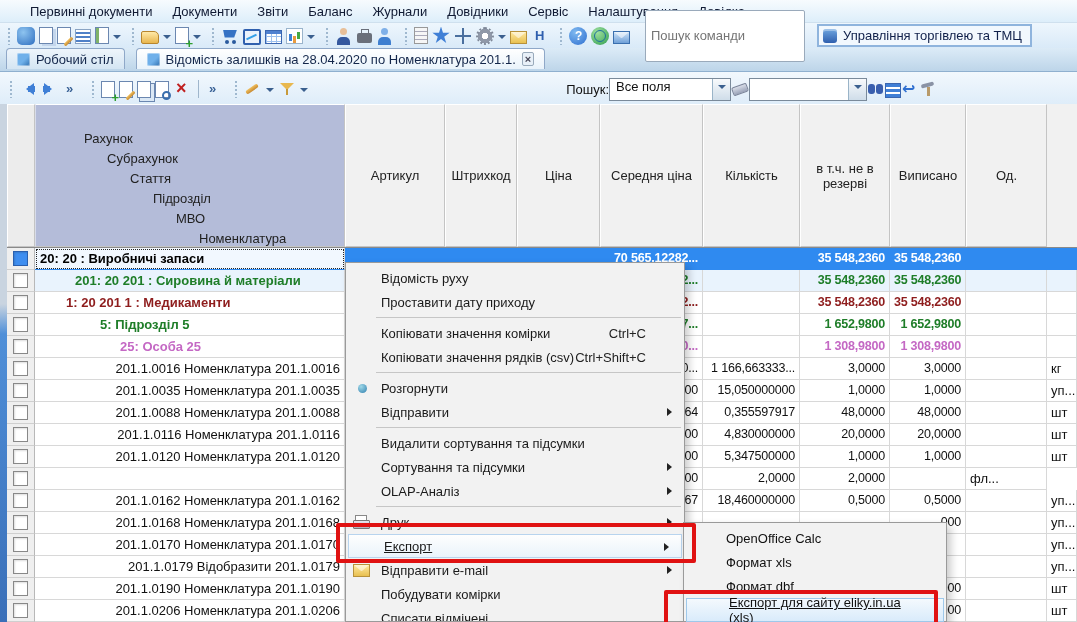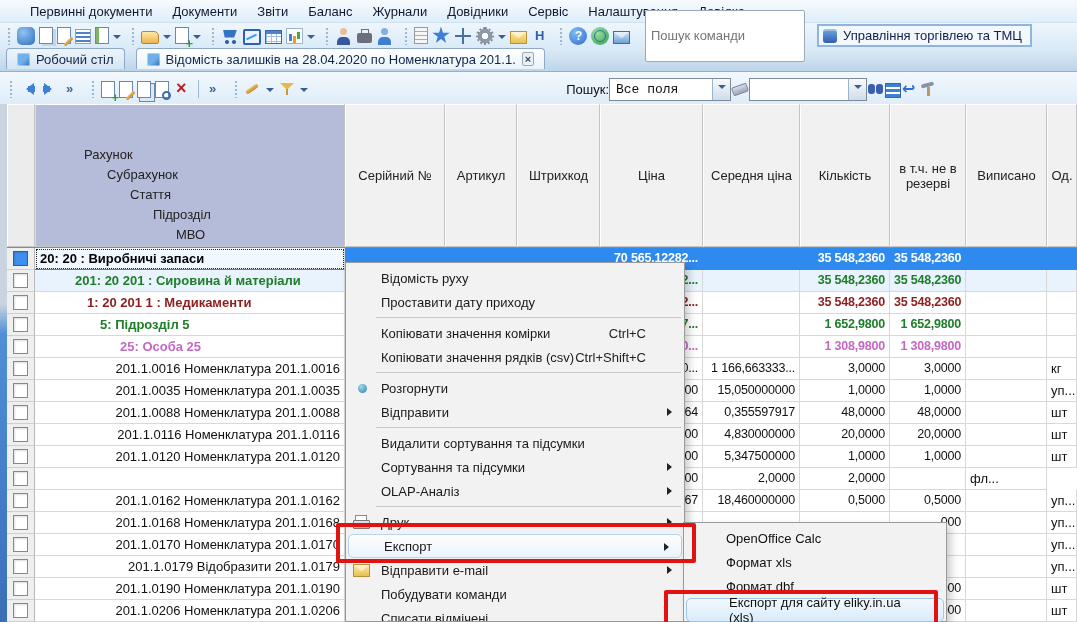--- a/index.html
+++ b/index.html
@@ -85,30 +85,30 @@
   .profile-icon{width:14px;height:14px;border-radius:3px;background:linear-gradient(#6fa6e0,#2f5fae);box-shadow:inset 0 2px 0 #ffffff55;}
   
   .tabbar{height:23px;background:linear-gradient(#dcebf7,#bdd5e9);display:flex;padding-left:6px;gap:11px;border-bottom:1px solid #8fb0cf;}
   .tab{display:flex;align-items:center;gap:6px;height:20px;padding:0 10px;border:1px solid #8fa8c8;border-bottom:none;
        border-radius:4px 4px 0 0;background:linear-gradient(#eef5fb,#d4e5f3);color:#13264a;}
   .tab.active{background:linear-gradient(#ffffff,#e9f3fb);}
   .tab-window-icon{width:13px;height:13px;border-radius:2px;background:linear-gradient(135deg,#6fb0ea 55%,#2f6fb0);box-shadow:inset 0 0 0 1px #ffffff66;}
   .tab-close{font:bold 11px/12px "Liberation Sans",sans-serif;color:#445;border:1px solid #9ab;border-radius:2px;padding:0 2px;background:#e8f0f8;}
   
   .subtoolbar{height:34px;background:linear-gradient(#f2f8fd,#ddecf9);display:flex;align-items:center;border-bottom:1px solid #b8cede;padding-left:4px;}
-  .combo{background:#fff;border:1px solid #7a8a9a;height:21px;display:flex;align-items:center;font-family:Liberation Mono, monospace;}
+  .combo{background:#fff;border:1px solid #7a8a9a;height:21px;display:flex;align-items:flex-start;}
   .combo .val{padding:0 6px;flex:1;white-space:nowrap;overflow:hidden;}
   .combo .btn{width:17px;align-self:stretch;background:linear-gradient(#f8fafc,#cfdde9);border-left:1px solid #9ab4c8;display:flex;justify-content:center;}
   .search-cluster{margin-left:auto;margin-right:140px;display:flex;align-items:center;}
   
   .gridwrap{position:absolute;top:104px;left:7px;right:0;bottom:0;background:#fff;}
   .gridhead,.r{display:grid;grid-template-columns:28px 310px 100px 72px 83px 103px 97px 90px 76px 81px 1fr;}
   .gridhead{height:143px;background:#f1f1f1;border-bottom:1px solid #8a8a8a;color:#222;}
   .h{border:1px solid #c4c4c4;border-left-color:#fff;border-top-color:#fff;display:flex;align-items:center;justify-content:center;text-align:center;padding:2px;overflow:hidden;}
-  .h.hier{background:#b4bcd9;display:block;text-align:left;padding-top:40px;border-left-color:#d8dcea;}
+  .h.hier{background:#b4bcd9;display:block;text-align:left;padding-top:24px;border-left-color:#d8dcea;}
   .hier-line{line-height:20px;white-space:nowrap;}
   .h.cbh{background:#ececec;}
   .r{height:22px;}
   .c{border-right:1px solid #d8d8d8;border-bottom:1px solid #d8d8d8;line-height:21px;padding:0 4px;overflow:hidden;white-space:nowrap;}
   .c.num{text-align:right;font-size:12.5px;letter-spacing:-0.2px;}
   .cb-cell{background:#efefef;border-right:1px solid #b8b8b8;border-bottom:1px solid #cfcfcf;display:flex;align-items:center;justify-content:center;}
   .cbx{width:13px;height:13px;background:#fff;border:1px solid #888;box-shadow:inset 1px 1px 2px #00000022;}
   .cbx.checked{background:#3f8ef0;border-color:#2a5fae;}
   .r.bold .c{font-weight:bold;}
   .r.t-green .c{color:#1e7d28;} .r.t-red .c{color:#8e1d1d;} .r.t-violet .c{color:#c468c4;}
@@ -117,21 +117,21 @@
   .r.sel .c.lbl{background:#f2f8ff;color:#000;outline:1px dotted #222;outline-offset:-2px;border-right-color:#d8d8d8;}
   .c.lbl.rgt{text-align:right;}
   .rail{position:absolute;left:0;top:104px;bottom:0;width:7px;background:linear-gradient(#c9d4e0 0 200px,#4f8fd8 230px,#3a6fb8);z-index:3;}
   
   .ctx{position:absolute;left:345px;top:262px;width:338px;bottom:0;background:#f2f2f2;border:1px solid #9a9a9a;
        box-shadow:4px 4px 8px #00000033;z-index:5;padding-top:3px;color:#1a1a1a;overflow:hidden;}
   .mi{height:24px;display:flex;align-items:center;position:relative;padding-left:35px;padding-right:38px;}
   .mi .sc{margin-left:auto;color:#222;}
   .mi .arr{position:absolute;right:8px;top:8px;width:0;height:0;border:4px solid transparent;border-left:5px solid #222;}
   .mi .ic{position:absolute;left:7px;top:3px;width:18px;height:18px;}
-  .mi.hl{background:linear-gradient(#fefefe,#eaf3fb);border:1px solid #b8d4ee;border-radius:5px;margin:0 2px;height:22px;}
+  .mi.hl{background:linear-gradient(#fefefe,#eaf3fb);border:1px solid #b8d4ee;border-radius:0;margin:0 2px;height:22px;text-decoration:underline;}
   .msep{height:1px;background:#c6c6c6;margin:3px 3px 3px 30px;}
   .sub{position:absolute;left:683px;top:522px;width:262px;bottom:0;background:#f2f2f2;border:1px solid #9a9a9a;
        box-shadow:4px 4px 8px #00000033;z-index:6;padding-top:3px;}
   .sub .mi{padding-left:42px;}
   .sub .mi.hl{background:linear-gradient(#f4f9fd,#d9ebfb);border:1px solid #9ec8ea;}
   
   .redbox{position:absolute;border:4px solid #e01212;border-radius:2px;z-index:10;}
   #rb1{left:336px;top:523px;width:352px;height:32px;}
   #rb2{left:664px;top:590px;width:266px;height:35px;}
 </style>
@@ -266,21 +266,20 @@
   <div class="gridhead" id="gridhead">
       <div class="h cbh"></div>
       <div class="h hier">
         <div class="hier-line" style="padding-left: 46px;">Рахунок</div>
         <div class="hier-line" style="padding-left: 69px;">Субрахунок</div>
         <div class="hier-line" style="padding-left: 92px;">Стаття</div>
         <div class="hier-line" style="padding-left: 115px;">Підрозділ</div>
         <div class="hier-line" style="padding-left: 138px;">МВО</div>
         <div class="hier-line" style="padding-left: 161px;">Номенклатура</div>
       </div>
-      <div class="h">Серійний №</div>
       <div class="h">Артикул</div>
       <div class="h">Штрихкод</div>
       <div class="h">Ціна</div>
       <div class="h">Середня ціна</div>
       <div class="h">Кількість</div>
       <div class="h">в т.ч. не в резерві</div>
       <div class="h">Виписано</div>
       <div class="h">Од.</div>
     </div>
   <div id="gridbody">
@@ -311,21 +310,21 @@
         <div class="c num"></div>
         <div class="c num">35 548,2360</div>
         <div class="c num">35 548,2360</div>
         <div class="c num"></div>
         <div class="c"></div>
       </div>
       <div class="r t-red bold">
         <div class="cb-cell">
           <span class="cbx"></span>
         </div>
-        <div class="c lbl" style="padding-left: 52px;">1: 20  201  1 : Медикаменти</div>
+        <div class="c lbl" style="padding-left: 31px;">1: 20  201  1 : Медикаменти</div>
         <div class="c"></div>
         <div class="c"></div>
         <div class="c"></div>
         <div class="c num">2...</div>
         <div class="c num"></div>
         <div class="c num">35 548,2360</div>
         <div class="c num">35 548,2360</div>
         <div class="c num"></div>
         <div class="c"></div>
       </div>
@@ -588,21 +587,21 @@
     <div class="mi hl">
       <span>Експорт</span>
       <span class="arr"></span>
     </div>
     <div class="mi">
       <span class="ic"><span class="icn envelope-icon"></span></span>
       <span>Відправити e-mail</span>
       <span class="arr"></span>
     </div>
     <div class="mi">
-      <span>Побудувати команди</span>
+      <span>Побудувати комірки</span>
     </div>
     <div class="mi">
       <span>Списати відмічені</span>
     </div>
   </div>
 <div class="sub" id="submenu">
     <div class="mi">
       <span>OpenOffice Calc</span>
     </div>
     <div class="mi">

